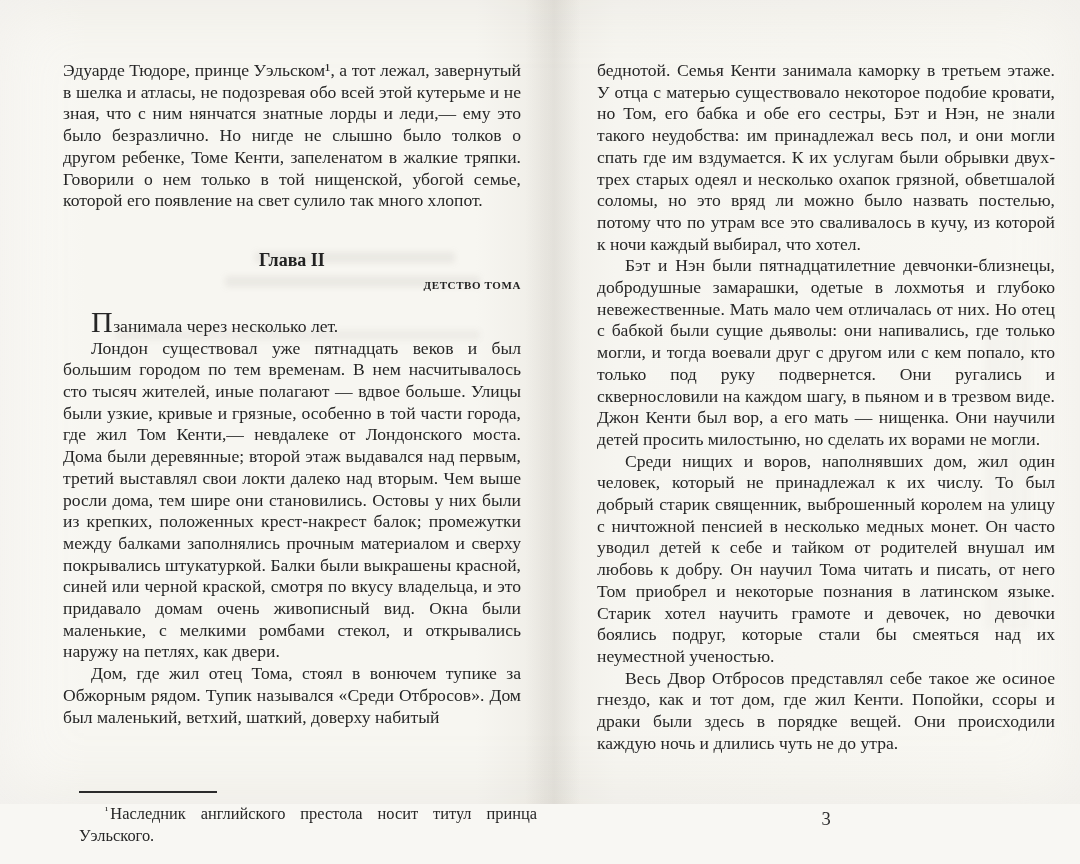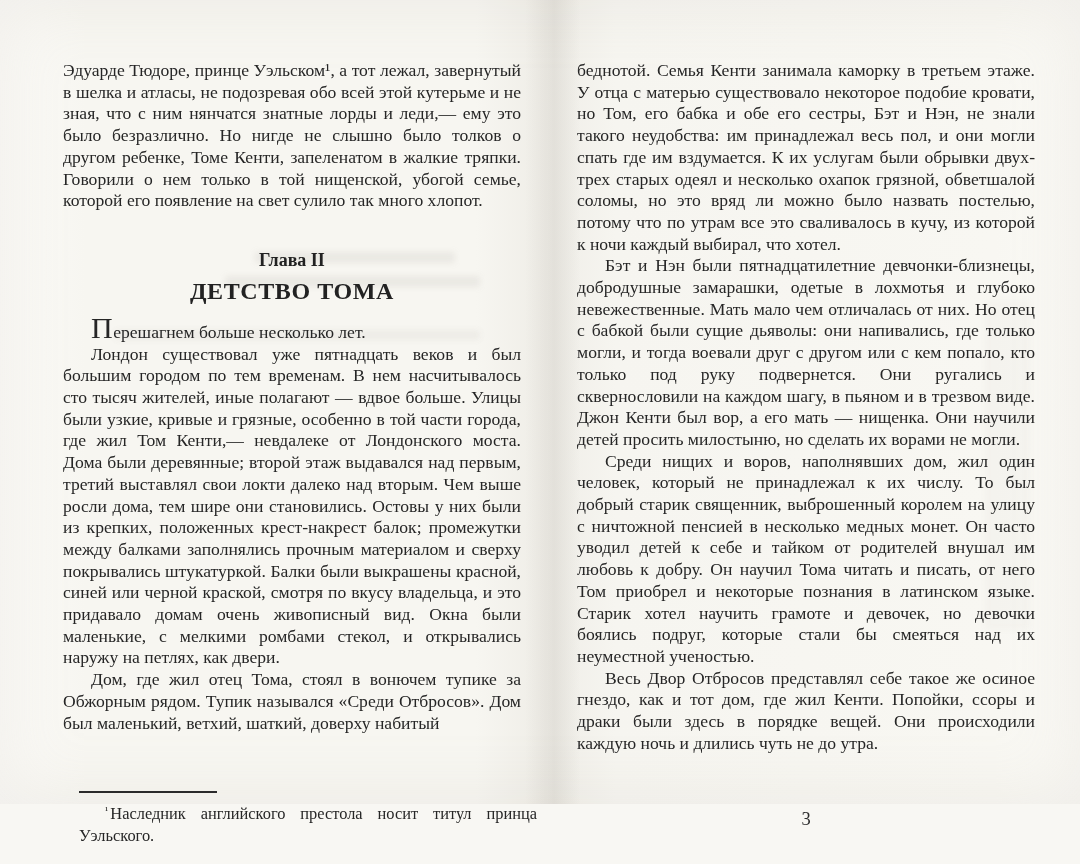--- a/index.html
+++ b/index.html
@@ -34,40 +34,40 @@
       rgba(0,0,0,0) 100%);
     pointer-events: none;
   }
   .page {
     position: absolute;
     top: 60px;
     width: 458px;
     height: 792px;
   }
   .page.left  { left: 63px; }
-  .page.right { left: 577px; }
+  .page.right { left: 597px; }
 
   .page p {
     margin: 0;
     font-size: 17.6px;
     line-height: 21.7px;
     text-align: justify;
     text-indent: 28px;
     color: #262626;
   }
   .page p.cont { text-indent: 0; }
 
   .chapter-head {
     margin: 21px 0 17px 0;
     text-align: center;
     font-weight: bold;
     color: #222;
   }
   .chapter-num   { font-size: 18px; line-height: 22px; margin-top: 37px; }
-  .chapter-title { font-size: 24px; line-height: 22px; letter-spacing: 0.6px; margin-top: 9px; }
+  .chapter-title { font-size: 11px; line-height: 22px; letter-spacing: 0.6px; margin-top: 3px; text-align: right; }
 
   p.opening { text-indent: 28px; }
   .dropcap {
     font-size: 30px;
     line-height: 18px;
     letter-spacing: 0.5px;
   }
 
   .footnote {
     position: absolute;
@@ -125,21 +125,21 @@
   <div class="ghost g4"></div>
 
   <div class="page left">
     <p class="cont">Эдуарде Тюдоре, принце Уэльском¹, а тот лежал, завернутый в шелка и атласы, не подозревая обо всей этой кутерьме и не зная, что с ним нянчатся знатные лорды и леди,— ему это было безразлично. Но нигде не слышно было толков о другом ребенке, Томе Кенти, запеленатом в жалкие тряпки. Говорили о нем только в той нищенской, убогой семье, которой его появление на свет сулило так много хлопот.</p>
 
     <div class="chapter-head">
       <div class="chapter-num">Глава II</div>
       <div class="chapter-title">ДЕТСТВО ТОМА</div>
     </div>
 
-    <p class="opening"><span class="dropcap">П</span><span>ерешагнем больше несколько лет.</span></p>
+    <p class="opening"><span class="dropcap">П</span><span>занимала через несколько лет.</span></p>
 
     <p>Лондон существовал уже пятнадцать веков и был большим городом по тем временам. В нем насчитывалось сто тысяч жителей, иные полагают — вдвое больше. Улицы были узкие, кривые и грязные, особенно в той части города, где жил Том Кенти,— невдалеке от Лондонского моста. Дома были деревянные; второй этаж выдавался над первым, третий выставлял свои локти далеко над вторым. Чем выше росли дома, тем шире они становились. Остовы у них были из крепких, положенных крест-накрест балок; промежутки между балками заполнялись прочным материалом и сверху покрывались штукатуркой. Балки были выкрашены красной, синей или черной краской, смотря по вкусу владельца, и это придавало домам очень живописный вид. Окна были маленькие, с мелкими ромбами стекол, и открывались наружу на петлях, как двери.</p>
 
     <p>Дом, где жил отец Тома, стоял в вонючем тупике за Обжорным рядом. Тупик назывался «Среди Отбросов». Дом был маленький, ветхий, шаткий, доверху набитый</p>
 
     <div class="footnote">
       <div class="footnote-rule"></div>
       <p><span class="fn-marker">¹</span><span>Наследник английского престола носит титул принца Уэльского.</span></p>
     </div>
   </div>

